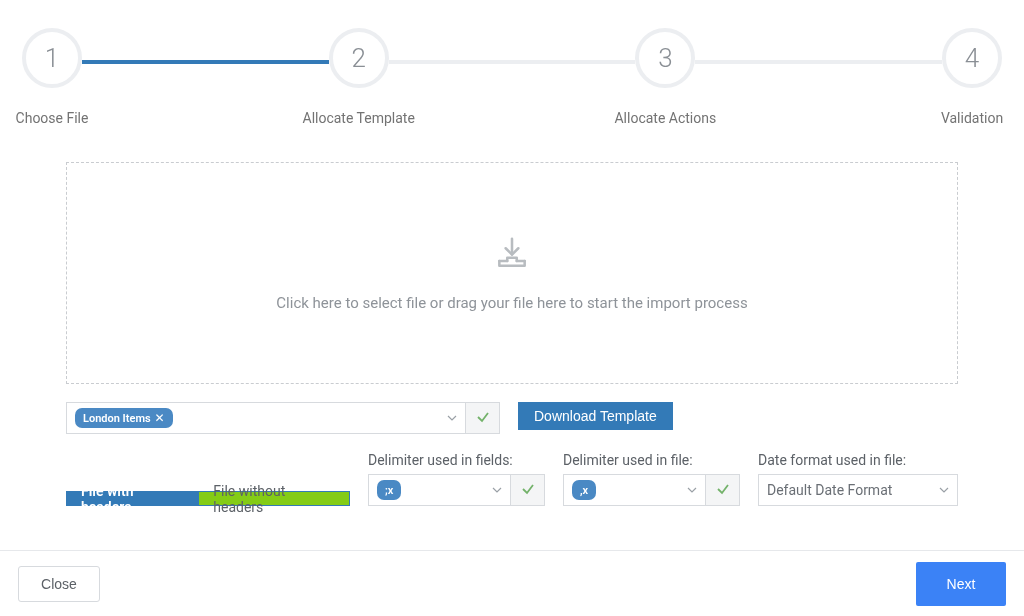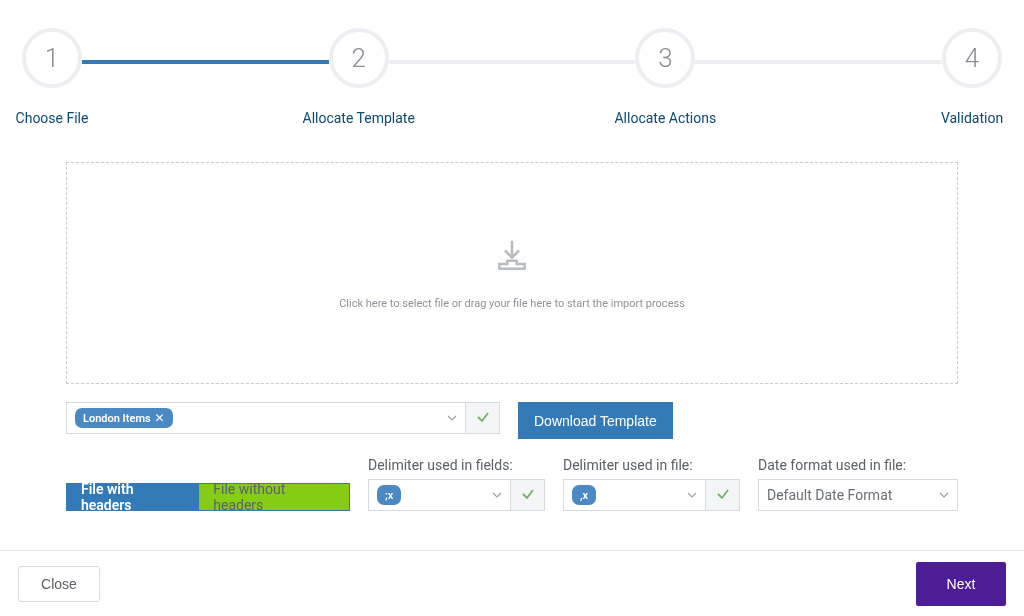--- a/index.html
+++ b/index.html
@@ -34,21 +34,21 @@
     display: flex;
     align-items: center;
     justify-content: center;
     font-size: 26px;
     color: #8a8f95;
     font-weight: 300;
   }
   .step .label {
     margin-top: 22px;
     font-size: 14px;
-    color: #0c4a6e;
+    color: #737373;
     white-space: nowrap;
   }
   .connector {
     flex: 1 1 auto;
     height: 4px;
     background: #eceef1;
     margin-top: 32px;
   }
   .connector.active { background: #337ab7; }
 
@@ -62,21 +62,21 @@
     height: 222px;
     display: flex;
     flex-direction: column;
     align-items: center;
     justify-content: center;
     color: #8e9399;
   }
   .dropzone svg { color: #b8bcc0; }
   .dropzone .dz-text {
     margin-top: 22px;
-    font-size: 11px;
+    font-size: 15px;
   }
 
   
   .row1 {
     display: flex;
     gap: 18px;
     margin-top: 18px;
     align-items: stretch;
   }
   .combo {
@@ -118,30 +118,30 @@
     background: #4a89c4;
     color: #fff;
     font-size: 11px;
     font-weight: 600;
     gap: 4px;
   }
   .chip .chip-x { font-weight: 400; font-size: 12px; }
 
   .btn {
     border: none;
-    height: 37px;
+    height: 28px;
     padding: 0 16px;
     font-size: 14px;
     cursor: pointer;
     display: inline-flex;
     align-items: center;
     justify-content: center;
   }
   .btn-primary { background: #337ab7; color: #fff; }
-  .btn-primary-light { background: #4c1d95; color: #fff; }
+  .btn-primary-light { background: #3b82f6; color: #fff; }
   .btn-outline {
     background: #fff;
     border: 1px solid #d7dade;
     color: #5c6167;
   }
 
   
   .row2 {
     display: flex;
     gap: 18px;
@@ -152,21 +152,21 @@
     display: flex;
     flex-direction: column;
     gap: 6px;
   }
   .field-group > .fg-label {
     font-size: 14px;
     color: #5c6167;
   }
   .toggle-group {
     display: flex;
-    height: 28px;
+    height: 15px;
   }
   .toggle-btn {
     border: 1px solid #337ab7;
     background: #84cc16;
     color: #5c6167;
     padding: 0 14px;
     font-size: 14px;
     display: flex;
     align-items: center;
     cursor: pointer;

